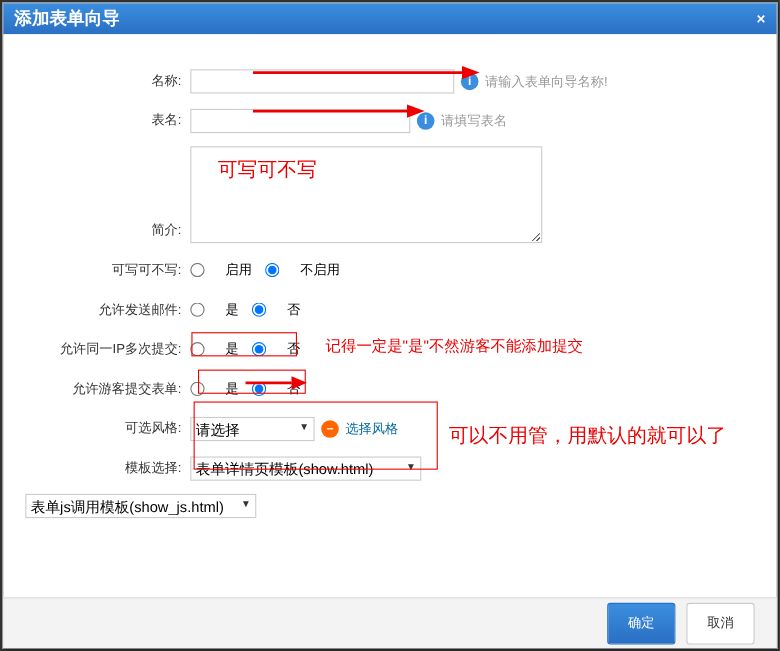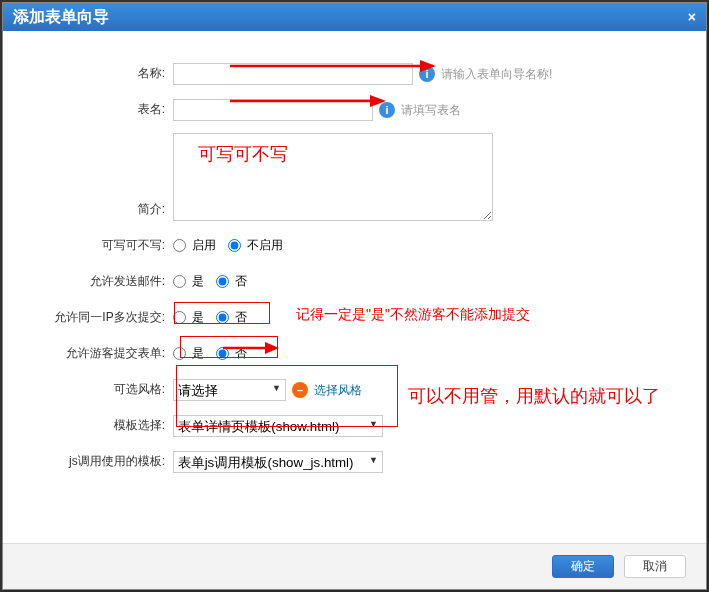--- a/index.html
+++ b/index.html
@@ -13,34 +13,34 @@
     .form-label { width: 150px; text-align: right; padding-right: 8px; color: #333; line-height: 24px; }
     .form-control { display: flex; align-items: center; gap: 6px; }
     .txt-input { width: 240px; height: 22px; border: 1px solid #ccc; padding: 0 4px; }
     .textarea-input { width: 320px; height: 88px; border: 1px solid #ccc; padding: 4px; resize: both; font-family: inherit; }
     .ann-textarea { position: absolute; left: 198px; top: 142px; color: #e00; font-size: 18px; pointer-events: none; }
     .info-icon { display: inline-flex; width: 16px; height: 16px; background: #3b8ede; border-radius: 50%; color: #fff; align-items: center; justify-content: center; font-size: 11px; font-weight: bold; }
     .err-icon { display: inline-flex; width: 16px; height: 16px; background: #f60; border-radius: 50%; color: #fff; align-items: center; justify-content: center; font-size: 11px; font-weight: bold; }
     .hint-text { color: #999; }
     .err-text { color: #0369a1; }
     .radio-group { display: flex; gap: 12px; align-items: center; line-height: 24px; }
-    .radio-group label { display: flex; align-items: center; gap: 6px; }
+    .radio-group label { display: flex; align-items: center; gap: 19px; }
     .select-input { height: 22px; border: 1px solid #ccc; background: #fff; padding: 0 18px 0 4px; appearance: none; -webkit-appearance: none; position: relative; }
     .select-wrap { position: relative; display: inline-block; }
     .select-wrap::after { content: "▼"; position: absolute; right: 5px; top: 4px; font-size: 9px; color: #333; pointer-events: none; }
     .box-guest { position: absolute; left: 174px; top: 302px; width: 96px; height: 22px; border: 1.5px solid #e00; pointer-events: none; }
     .box-style { position: absolute; left: 180px; top: 336px; width: 98px; height: 22px; border: 1.5px solid #e00; pointer-events: none; }
     .box-tpl { position: absolute; left: 176px; top: 365px; width: 222px; height: 62px; border: 1.5px solid #e00; pointer-events: none; }
     .ann-guest { position: absolute; left: 296px; top: 306px; color: #e00; font-size: 14px; pointer-events: none; }
     .ann-tpl { position: absolute; left: 408px; top: 384px; color: #e00; font-size: 18px; pointer-events: none; }
     .arrow { position: absolute; pointer-events: none; }
     .arrow-line { stroke: #e00; stroke-width: 2.5; fill: none; }
     .arrow-head { fill: #e00; }
     .dialog-footer { position: absolute; bottom: 0; left: 0; right: 0; height: 46px; background: #f3f3f3; border-top: 1px solid #ddd; display: flex; align-items: center; justify-content: flex-end; gap: 10px; padding: 0 20px; }
-    .btn { height: 23px; padding: 0 18px; border-radius: 3px; cursor: pointer; font-size: 12px; }
+    .btn { height: 38px; padding: 0 18px; border-radius: 3px; cursor: pointer; font-size: 12px; }
     .btn-primary { background: linear-gradient(#3b8ede, #2a6fc4); color: #fff; border: 1px solid #2a6fc4; }
     .btn-default { background: #fff; color: #333; border: 1px solid #ccc; }
   </style>
 </head>
 <body>
 
 <div class="dialog">
   <div class="dialog-header">
     <span class="dialog-title">添加表单向导</span>
     <span class="close-btn">×</span>
@@ -139,21 +139,20 @@
     </div>
 
     <div class="form-row">
       <div class="form-label">模板选择:</div>
       <div class="form-control">
         <span class="select-wrap"><select class="select-input" style="width:210px"><option>表单详情页模板(show.html)</option></select></span>
       </div>
     </div>
 
     <div class="form-row">
-      <div class="form-label">js调用使用的模板:</div>
       <div class="form-control">
         <span class="select-wrap"><select class="select-input" style="width:210px"><option>表单js调用模板(show_js.html)</option></select></span>
       </div>
     </div>
 
   </div>
 
   <div class="dialog-footer">
     <button class="btn btn-primary">确定</button>
     <button class="btn btn-default">取消</button>

